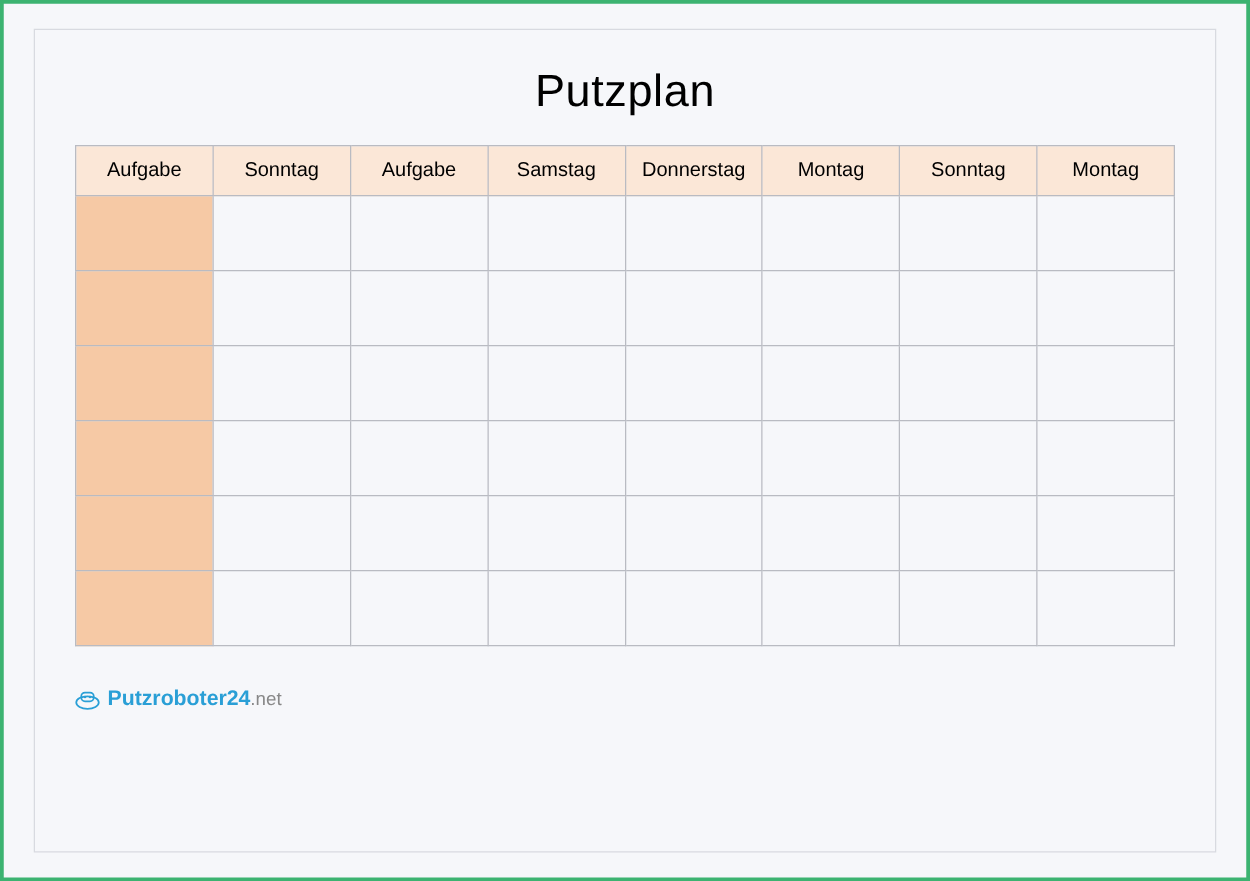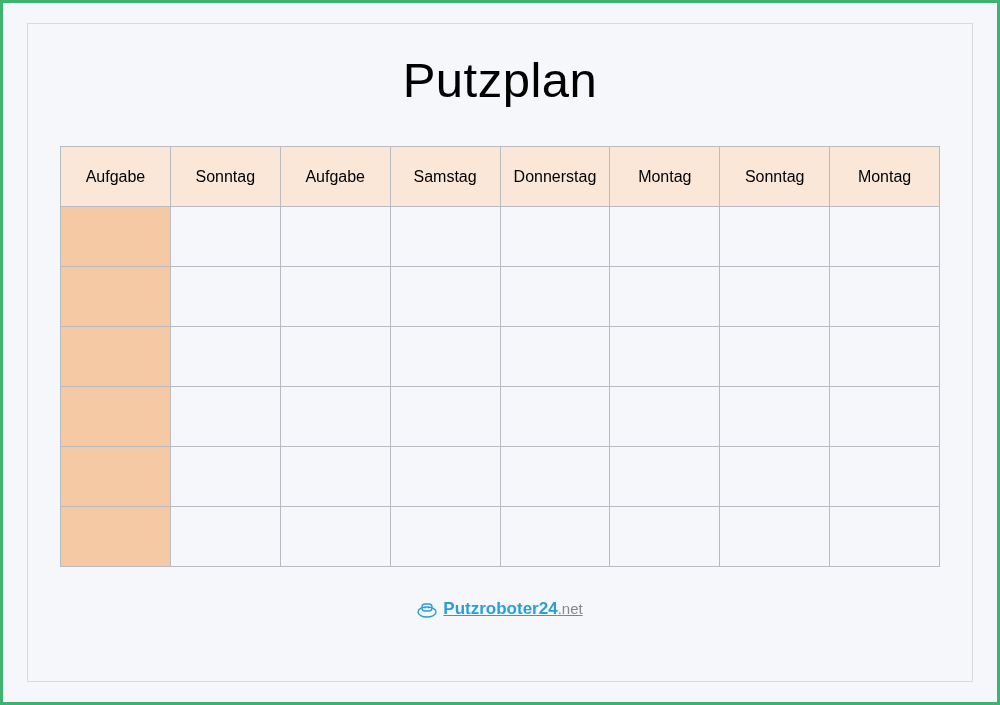--- a/index.html
+++ b/index.html
@@ -18,60 +18,58 @@
       right: 24px;
       bottom: 20px;
       background: #f6f7fa;
       border: 1px solid #d8dae0;
       padding: 28px 32px 20px 32px;
       display: flex;
       flex-direction: column;
     }
     .title {
       text-align: center;
-      font-size: 49px;
+      font-size: 36px;
       font-weight: 400;
       letter-spacing: 0.5px;
       color: #000;
-      margin-bottom: 38px;
+      margin-bottom: 22px;
       font-family: "Century Gothic", "Futura", Arial, sans-serif;
     }
     table {
       width: 100%;
       border-collapse: collapse;
       table-layout: fixed;
     }
     th, td {
       border: 1px solid #b9bbc2;
       height: 60px;
       font-size: 16px;
       font-weight: 400;
       text-align: center;
       vertical-align: middle;
       font-family: "Century Gothic", "Futura", Arial, sans-serif;
     }
     th {
       background: #fbe7d7;
-      height: 60px;
+      height: 40px;
     }
     td.task-col {
       background: #f6c9a5;
     }
     .footer {
       text-align: center;
       margin-top: 32px;
       font-size: 17px;
       font-weight: bold;
       color: #2a9fd6;
       font-family: Arial, sans-serif;
       display: flex;
       align-items: center;
-      justify-content: center;
       gap: 6px;
-      text-decoration: underline;
     }
     .footer .tld {
       color: #888;
       font-weight: normal;
       font-size: 15px;
     }
     .footer svg {
       display: inline-block;
       vertical-align: middle;
     }

